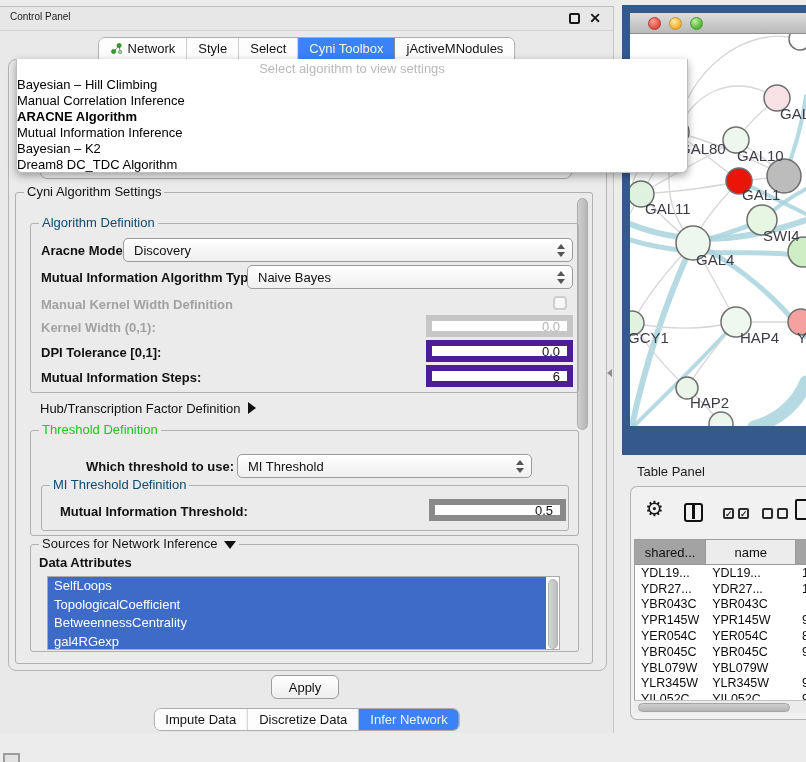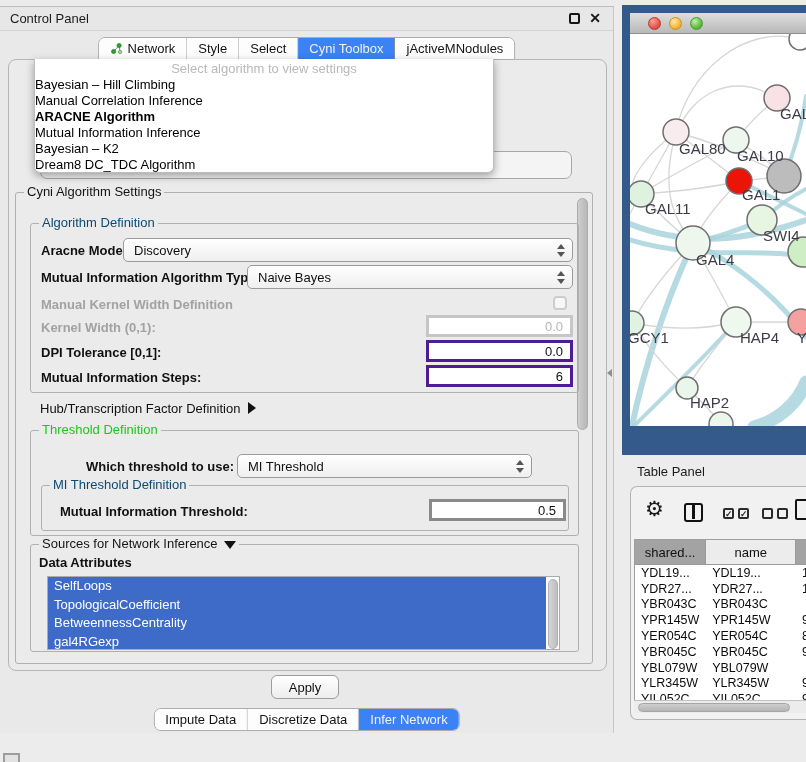--- a/index.html
+++ b/index.html
@@ -2,34 +2,34 @@
 <html><head>
 <meta charset="utf-8">
 <style>
   *{margin:0;padding:0;box-sizing:border-box}
   body{width:806px;height:762px;font-family:"Liberation Sans",sans-serif;background:#ececec}
   #root{position:relative;width:806px;height:762px;background:#ececec;overflow:hidden}
 
   
   .cpwin{position:absolute;left:0;top:6px;width:614px;height:727px;background:#e9e9e9;border-top:1px solid #bdbdbd;border-right:1px solid #c6c6c6}
   .cp-titlebar{position:absolute;left:0;top:0;width:100%;height:24px;background:#e7e7e7;border-bottom:1px solid #d2d2d2}
-  .cp-title{position:absolute;left:10px;top:4px;font-size:13px;color:#1b1b1b}
+  .cp-title{position:absolute;left:10px;top:4px;font-size:10px;color:#1b1b1b}
   .float-btn{position:absolute;right:33px;top:6px;width:11px;height:11px;border:2px solid #161616;border-radius:2px}
   .close-btn{position:absolute;right:12px;top:3px;font-size:14px;font-weight:bold;color:#161616}
 
   .tabstrip{position:absolute;top:30px;left:50%;transform:translateX(-50%);display:flex;height:23px;background:#fdfdfd;border:1px solid #adadad;border-radius:7px 7px 0 0;overflow:hidden;z-index:5}
   .tab{display:flex;align-items:center;padding:0 11px;font-size:13px;color:#141414;border-right:1px solid #c8c8c8;background:#fdfdfd;white-space:nowrap}
   .tab:last-child{border-right:none}
   .tab.selected{background:#3b82f6;color:#f1f1f1;border-color:#8d8d8d}
   .tabicon{display:inline-flex;margin-right:5px}
 
   .content-panel{position:absolute;left:8px;top:52px;width:599px;height:612px;border:1px solid #b5b5b5;border-radius:8px;background:#ebebeb}
 
   
-  .popup{position:absolute;left:34px;top:52px;width:460px;height:114px;background:#ffffff;border:1px solid #bdbdbd;border-top:none;border-radius:0 0 6px 6px;box-shadow:0 3px 8px rgba(0,0,0,0.35);z-index:50;overflow:hidden}
+  .popup{position:absolute;left:16px;top:52px;width:672px;height:114px;background:#ffffff;border:1px solid #bdbdbd;border-top:none;border-radius:0 0 6px 6px;box-shadow:0 3px 8px rgba(0,0,0,0.35);z-index:50;overflow:hidden}
   .pop-hint{height:16px;line-height:16px;text-align:center;color:#b9b9b9;font-size:13px;margin-top:2px}
   .pop-item{height:16px;line-height:16px;font-size:13px;color:#000;white-space:nowrap}
   .pop-item.bold{font-weight:bold}
 
   .hidden-combo{position:absolute;left:40px;top:144px;width:532px;height:28px;border:1px solid #a8a8a8;border-radius:7px;background:#f4f4f4;z-index:10;display:flex;align-items:center;padding-left:14px;font-size:13px;color:#b2b2b2}
 
   
   .grp{position:absolute;border:1px solid #b0b0b0;border-radius:3px}
   .grp-title{position:absolute;top:-9px;left:8px;background:#ebebeb;padding:0 3px;font-size:13px;color:#141414;white-space:nowrap}
   .grp-title.blue{color:#0c4a6e}
@@ -37,21 +37,21 @@
 
   .blab{position:absolute;font-size:13px;font-weight:bold;color:#111;white-space:nowrap}
   .glab{position:absolute;font-size:13px;font-weight:bold;color:#a2a2a2;white-space:nowrap}
   .nlab{position:absolute;font-size:13px;color:#111;white-space:nowrap}
 
   .combo{position:absolute;height:24px;border:1px solid #9b9b9b;border-radius:5px;background:linear-gradient(#ffffff,#efefef);display:flex;align-items:center;padding:0 24px 0 10px;font-size:13px;color:#111}
   .spin{position:absolute;right:7px;top:5px;display:flex;flex-direction:column;align-items:center}
   .spin-up{width:0;height:0;border-left:4px solid transparent;border-right:4px solid transparent;border-bottom:5px solid #555}
   .spin-down{width:0;height:0;border-left:4px solid transparent;border-right:4px solid transparent;border-top:5px solid #555;margin-top:3px}
 
-  .tfield{position:absolute;height:22px;border:3px solid #4c1d95;background:#fff;font-size:13px;color:#111;display:flex;align-items:center;justify-content:flex-end;padding:0 7px}
+  .tfield{position:absolute;height:22px;border:6px solid #4c1d95;background:#fff;font-size:13px;color:#111;display:flex;align-items:center;justify-content:flex-end;padding:0 7px}
   .tfield.dis{border-color:#c6c6c6;color:#b5b5b5}
   .cbox{position:absolute;width:14px;height:14px;border:2px solid #cdcdcd;border-radius:4px;background:#f7f7f7}
 
   .disclosure-right{display:inline-block;width:0;height:0;border-top:6px solid transparent;border-bottom:6px solid transparent;border-left:8px solid #111;margin-left:8px;vertical-align:-1px}
   .disclosure-down{display:inline-block;width:0;height:0;border-left:6px solid transparent;border-right:6px solid transparent;border-top:8px solid #111;margin-left:6px;vertical-align:-1px}
 
   .attr-list{position:absolute;left:16px;top:31px;width:513px;height:74px;background:#fff;border:1px solid #ababab;overflow:hidden}
   .attr-item{height:18.5px;line-height:18.5px;padding-left:6px;font-size:13px;color:#fff;background:#3d6bc7;width:calc(100% - 13px)}
   .list-scroll{position:absolute;right:1px;top:2px;width:10px;height:70px;border-radius:5px;background:linear-gradient(90deg,#d6d6d6,#bdbdbd);border:1px solid #b2b2b2}
 

